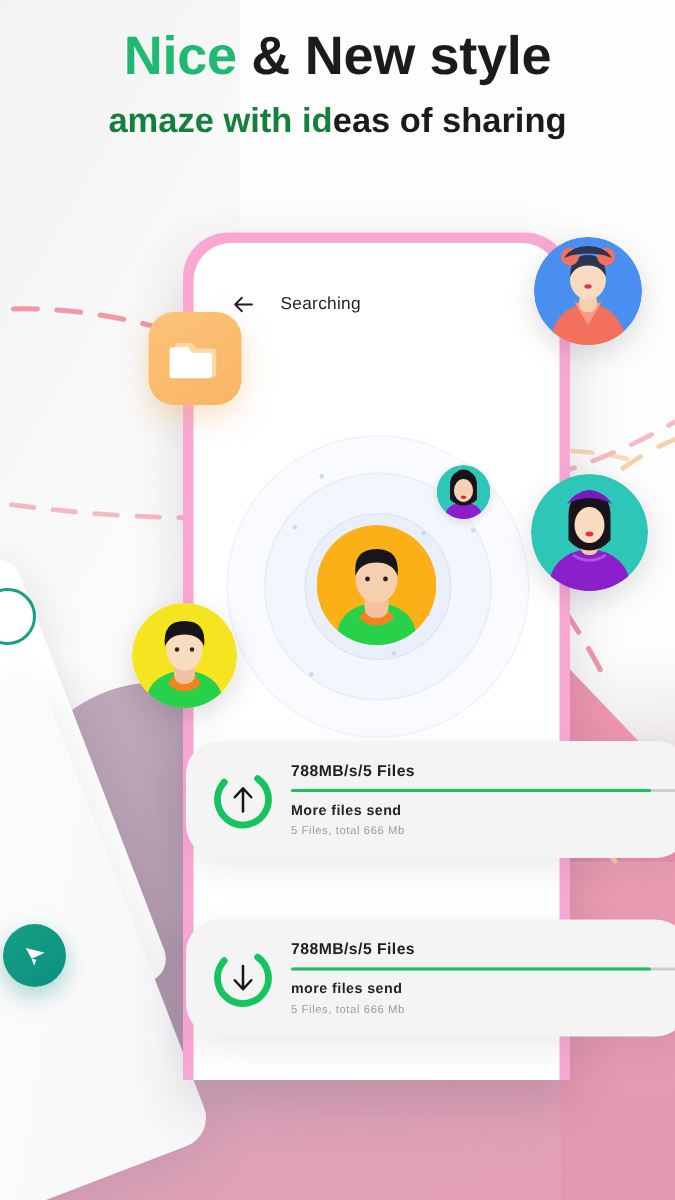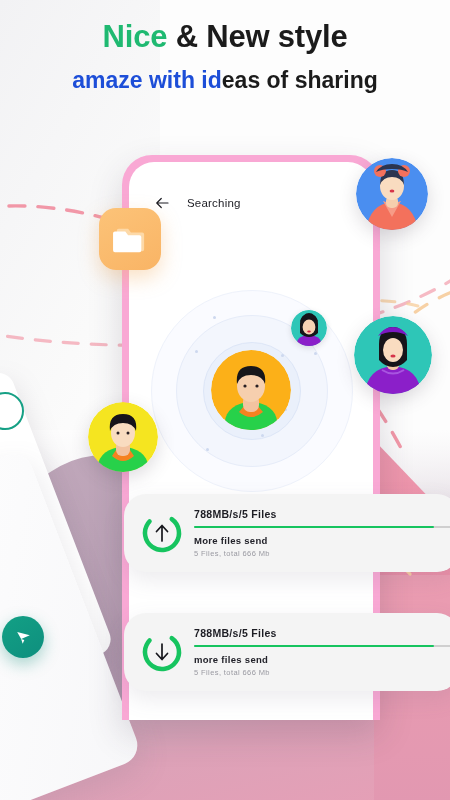--- a/index.html
+++ b/index.html
@@ -56,24 +56,24 @@
     border-radius:20px;transform:rotate(-21deg);
     box-shadow:0 12px 30px rgba(120,110,130,0.16);
   }
   .tilt-ring{
     position:absolute;left:-14px;top:392px;width:34px;height:34px;
     border:2px solid #16a085;border-radius:50%;
   }
 
   
   .headline{position:absolute;left:0;top:18px;width:450px;text-align:center;z-index:40;}
-  .hl1{font-size:31px;line-height:38px;font-weight:700;color:#1b1b1b;letter-spacing:-.2px;}
+  .hl1{font-size:36px;line-height:38px;font-weight:700;color:#1b1b1b;letter-spacing:-.2px;}
   .hl1 .accent{color:#1fb971;}
   .hl2{font-size:23px;line-height:32px;font-weight:700;color:#1b1b1b;margin-top:8px;}
-  .hl2 .accent{color:#1d4ed8;}
+  .hl2 .accent{color:#15803d;}
 
   
   .curves{position:absolute;inset:0;z-index:12;pointer-events:none;}
 
   
   .phone{
     position:absolute;left:122px;top:155px;width:258px;height:565px;
     background:#f9a8d4;border-radius:30px 30px 0 0;
     z-index:20;box-shadow:0 14px 34px rgba(60,50,70,0.18);
   }

